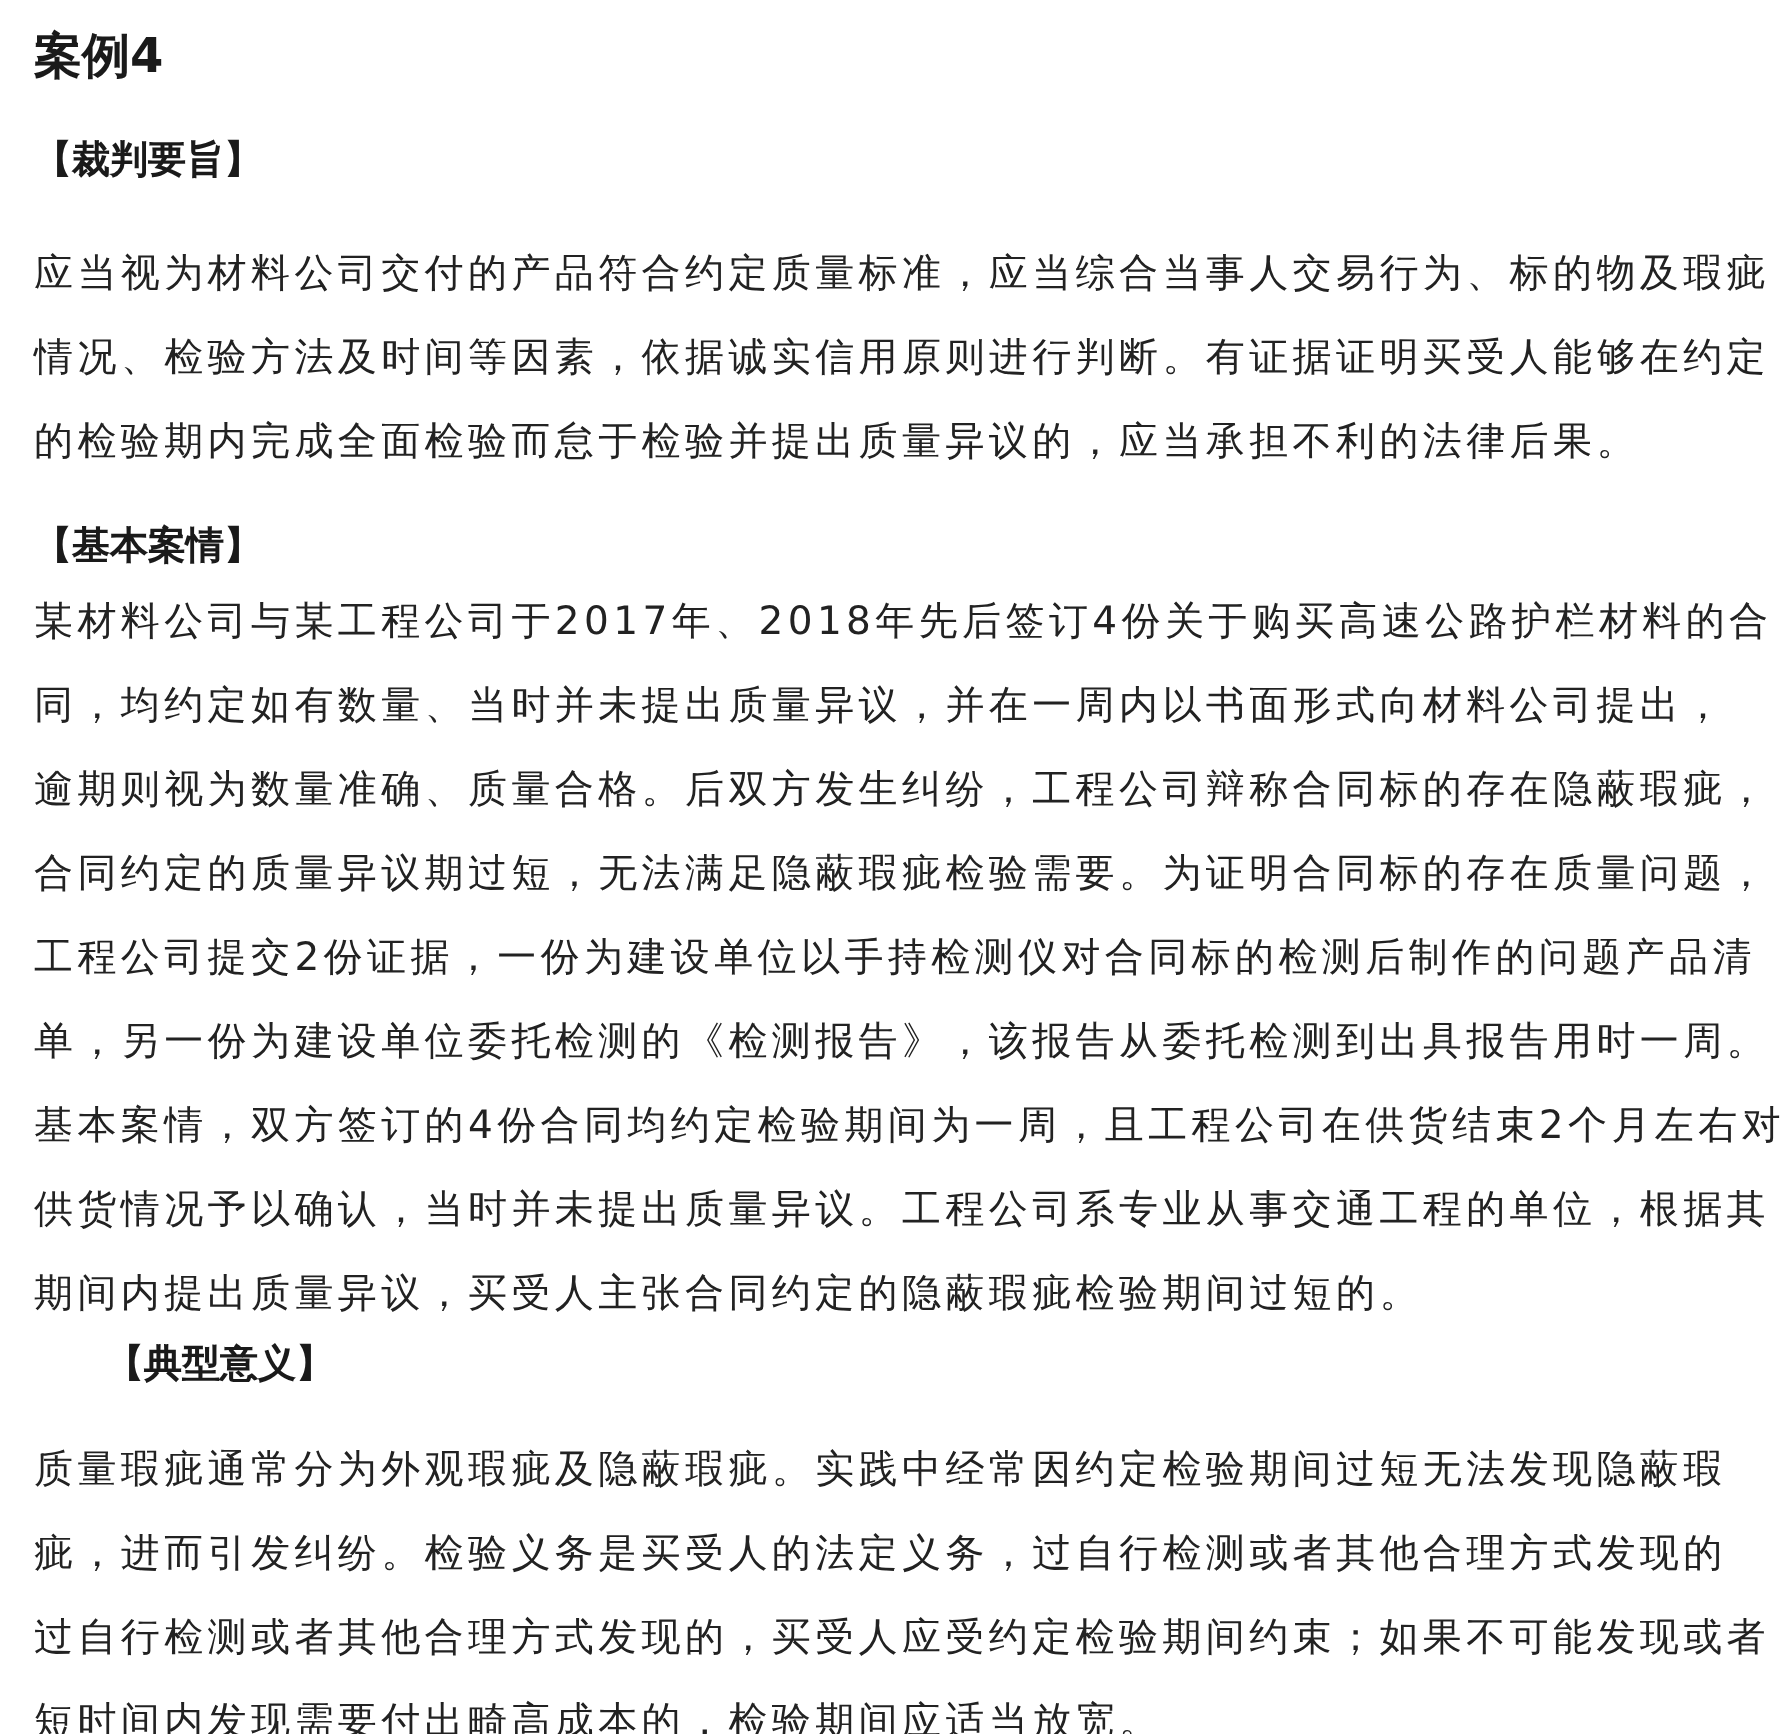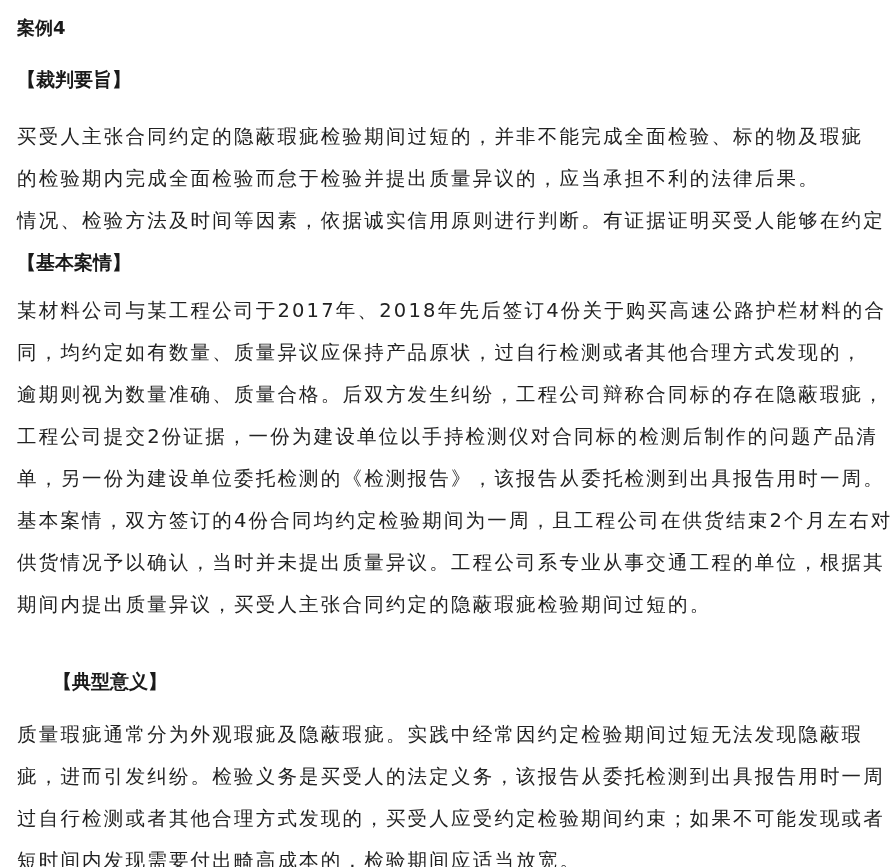--- a/index.html
+++ b/index.html
@@ -16,35 +16,34 @@
     }
     .page {
       position: relative;
       padding: 0 26px 0 17px;
     }
     .case-title {
       position: absolute;
       left: 17px;
       top: 16px;
       margin: 0;
-      font-size: 18px;
+      font-size: 24px;
       font-weight: bold;
       line-height: 24px;
       color: #1a1a1a;
     }
     .section-heading {
       position: absolute;
       left: 17px;
       margin: 0;
       font-size: 19px;
       font-weight: bold;
       line-height: 26px;
       color: #1a1a1a;
       letter-spacing: 0px;
-      font-family: Liberation Serif, serif;
     }
     .para {
       position: absolute;
       left: 17px;
       width: 856px;
       margin: 0;
       font-size: 19.5px;
       line-height: 42px;
       letter-spacing: 2.2px;
       color: #222222;
@@ -56,38 +55,39 @@
   </style>
 </head>
 <body>
 
 <div class="page">
 
   <h1 class="case-title">案例4</h1>
 
   <h2 class="section-heading" style="top:67px;">【裁判要旨】</h2>
   <p class="para" style="top:116px;">
-    <span class="line">买受人主张合同约定的隐蔽瑕疵检验期间过短的，并非不能完成全面检验、标的物及瑕疵</span>
+    <span class="line">应当视为材料公司交付的产品符合约定质量标准，应当综合当事人交易行为、标的物及瑕疵</span>
+    <span class="line">情况、检验方法及时间等因素，依据诚实信用原则进行判断。有证据证明买受人能够在约定</span>
     <span class="line">的检验期内完成全面检验而怠于检验并提出质量异议的，应当承担不利的法律后果。</span>
-    <span class="line">情况、检验方法及时间等因素，依据诚实信用原则进行判断。有证据证明买受人能够在约定</span>
   </p>
 
-  <h2 class="section-heading" style="top:250px;">【基本案情】</h2>
+  <h2 class="section-heading" style="top:260px;">【基本案情】</h2>
   <p class="para" style="top:290px;">
     <span class="line">某材料公司与某工程公司于2017年、2018年先后签订4份关于购买高速公路护栏材料的合</span>
-    <span class="line">同，均约定如有数量、质量异议应保持产品原状，过自行检测或者其他合理方式发现的，</span>
+    <span class="line">同，均约定如有数量、当时并未提出质量异议，并在一周内以书面形式向材料公司提出，</span>
     <span class="line">逾期则视为数量准确、质量合格。后双方发生纠纷，工程公司辩称合同标的存在隐蔽瑕疵，</span>
+    <span class="line">合同约定的质量异议期过短，无法满足隐蔽瑕疵检验需要。为证明合同标的存在质量问题，</span>
     <span class="line">工程公司提交2份证据，一份为建设单位以手持检测仪对合同标的检测后制作的问题产品清</span>
     <span class="line">单，另一份为建设单位委托检测的《检测报告》，该报告从委托检测到出具报告用时一周。</span>
     <span class="line">基本案情，双方签订的4份合同均约定检验期间为一周，且工程公司在供货结束2个月左右对</span>
     <span class="line">供货情况予以确认，当时并未提出质量异议。工程公司系专业从事交通工程的单位，根据其</span>
     <span class="line">期间内提出质量异议，买受人主张合同约定的隐蔽瑕疵检验期间过短的。</span>
   </p>
 
   <h2 class="section-heading" style="top:669px;margin-left:36px;">【典型意义】</h2>
   <p class="para" style="top:714px;">
     <span class="line">质量瑕疵通常分为外观瑕疵及隐蔽瑕疵。实践中经常因约定检验期间过短无法发现隐蔽瑕</span>
-    <span class="line">疵，进而引发纠纷。检验义务是买受人的法定义务，该报告从委托检测到出具报告用时一周</span>
+    <span class="line">疵，进而引发纠纷。检验义务是买受人的法定义务，过自行检测或者其他合理方式发现的</span>
     <span class="line">过自行检测或者其他合理方式发现的，买受人应受约定检验期间约束；如果不可能发现或者</span>
     <span class="line">短时间内发现需要付出畸高成本的，检验期间应适当放宽。</span>
   </p>
 
 </div>
 
 </body></html>

